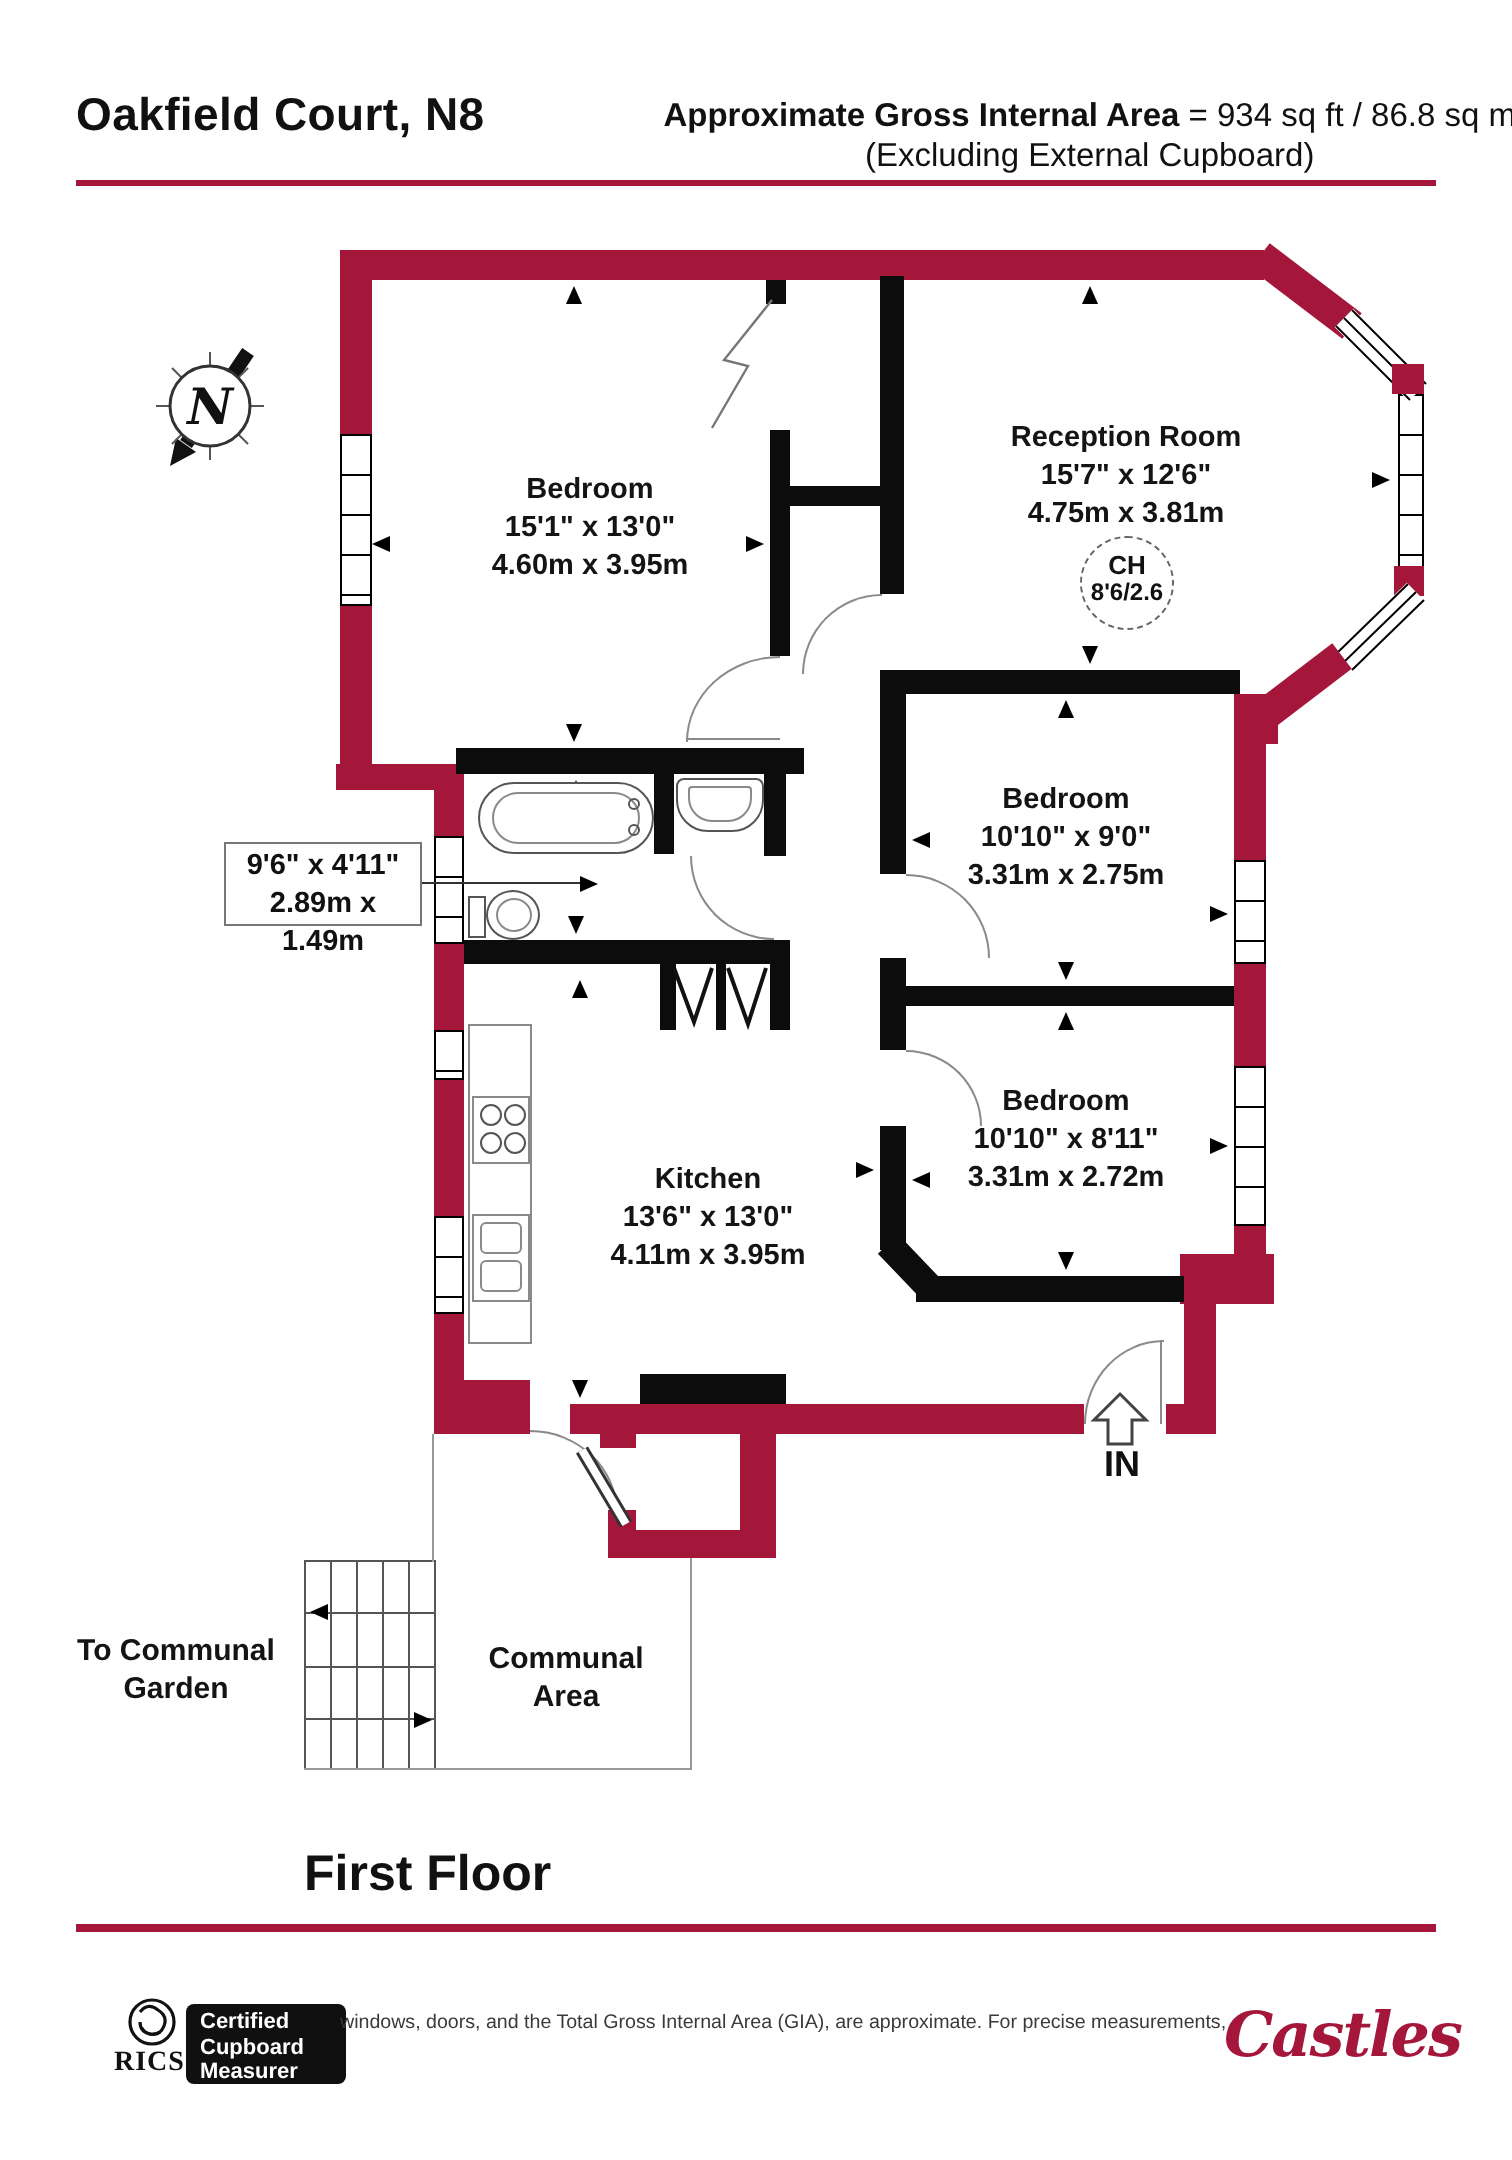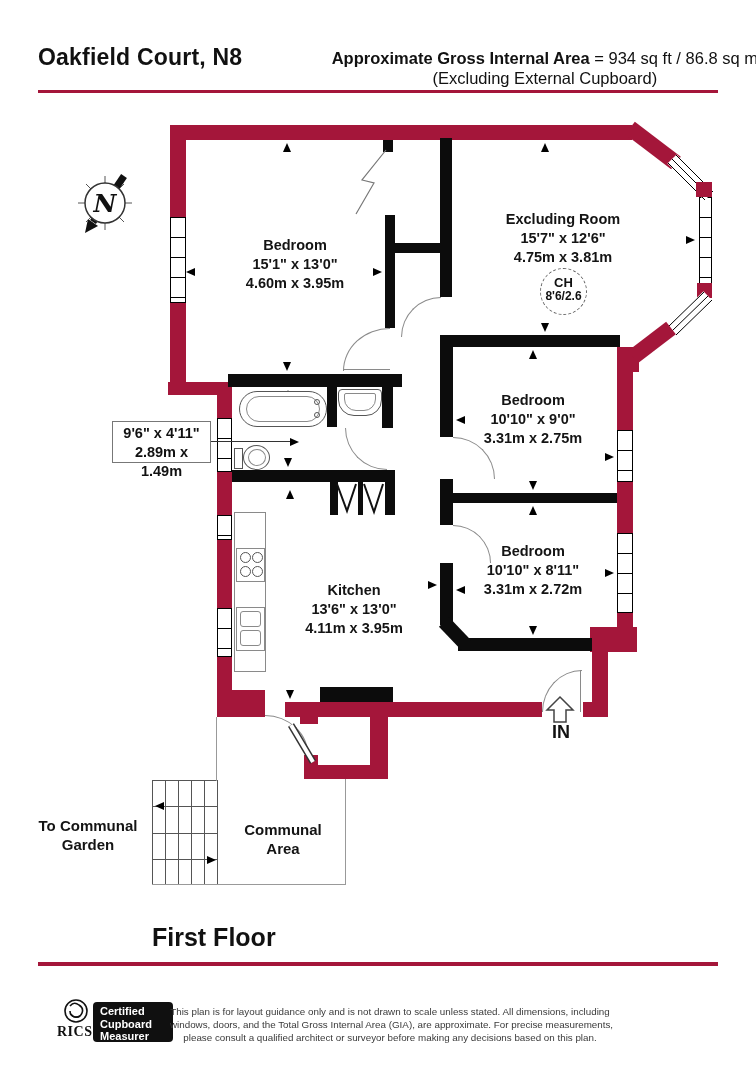--- a/index.html
+++ b/index.html
@@ -226,21 +226,21 @@
       <path d="M80 1016 q-6 3 -9 -2" fill="none" stroke="#111" stroke-width="1.4"></path>
     </g>
   </svg>
 
   <div class="rlabel" style="left:295px;top:236px">
     <span>Bedroom</span><br>
     <span>15'1" x 13'0"</span><br>
     <span>4.60m x 3.95m</span>
   </div>
   <div class="rlabel" style="left:563px;top:210px">
-    <span>Excluding Room</span><br>
+    <span>Reception Room</span><br>
     <span>15'7" x 12'6"</span><br>
     <span>4.75m x 3.81m</span>
   </div>
   <div class="chcircle">
     <span class="l1">CH</span>
     <span class="l2">8'6/2.6</span>
   </div>
   <div class="rlabel" style="left:533px;top:391px">
     <span>Bedroom</span><br>
     <span>10'10" x 9'0"</span><br>
@@ -273,18 +273,17 @@
   </div>
 
   <i class="rule" style="top:962px;height:4px"></i>
   <div class="ricstxt">RICS</div>
   <div class="certbox">
     <span>Certified</span><br>
     <span>Cupboard</span><br>
     <span>Measurer</span>
   </div>
   <div class="disc">
-    <span>This plan is for layout guidance only and is not drawn to scale unless stated. All dimensions, including</span>
     <span>windows, doors, and the Total Gross Internal Area (GIA), are approximate. For precise measurements,</span>
-    <span>please consult a qualified architect or surveyor before making any decisions based on this plan.</span>
-  </div>
+  </div>
+  <div class="brand">Castles</div>
 
 </div>
 
 </body></html>

